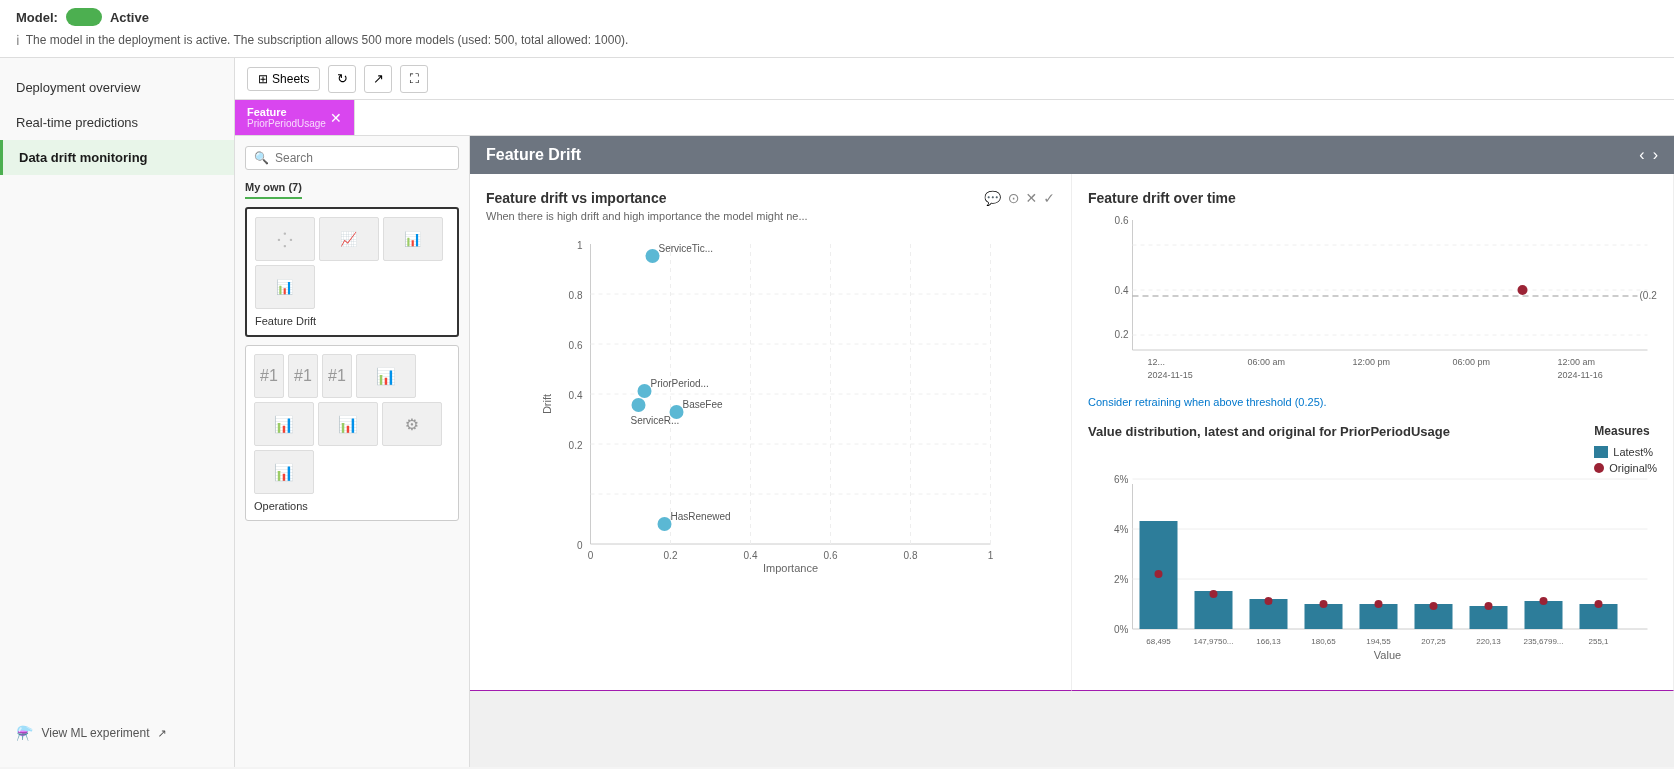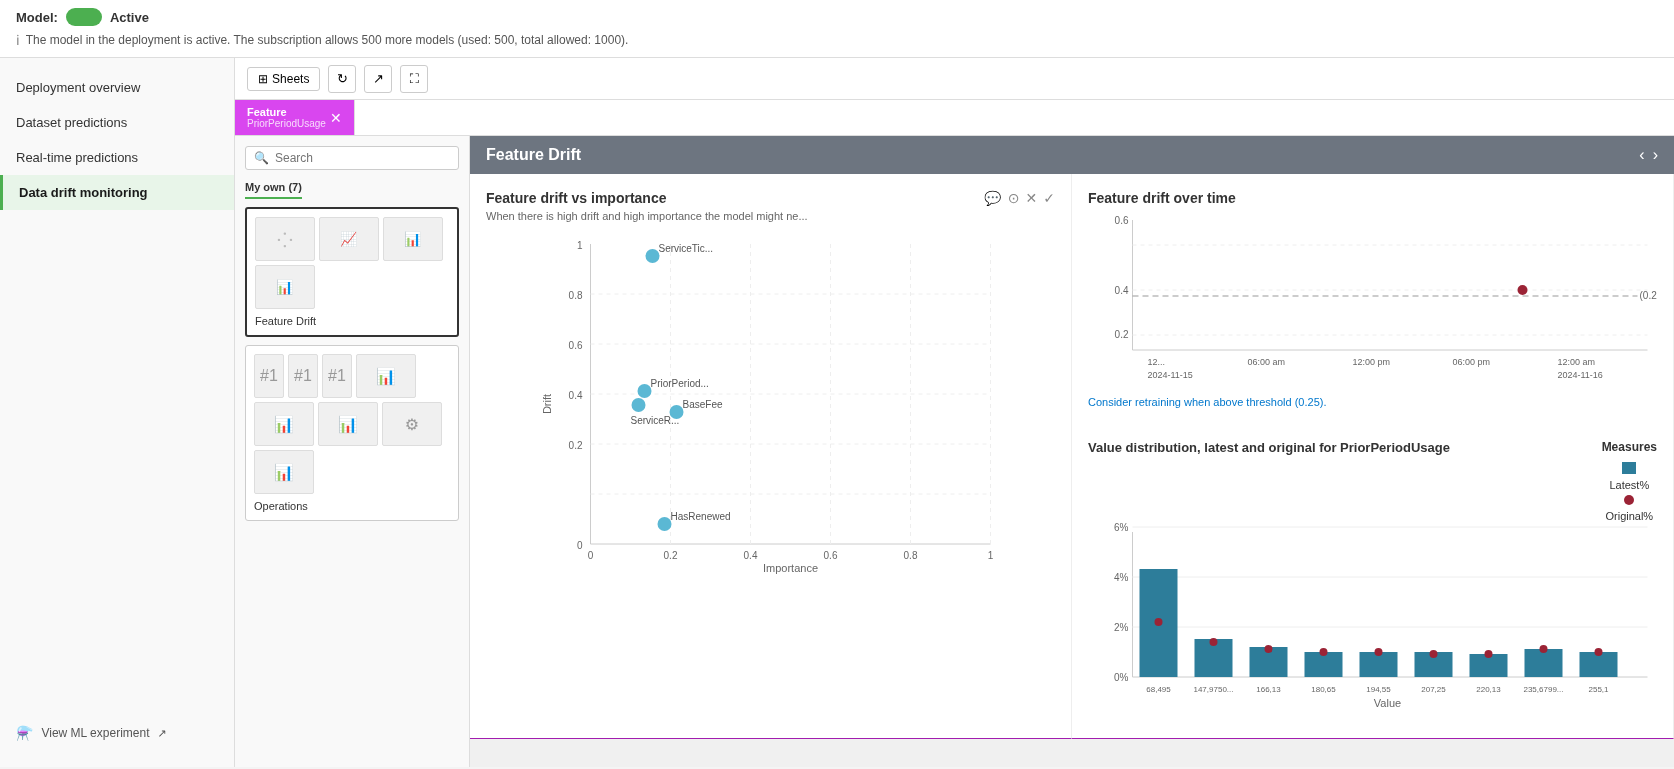--- a/index.html
+++ b/index.html
@@ -69,21 +69,21 @@
     .time-svg { width: 100%; height: 100%; }
 
     .dist-chart { position: relative; width: 100%; height: 200px; }
     .dist-svg { width: 100%; height: 100%; }
 
     .retrain-note { font-size: 11px; color: #0077cc; margin-top: 6px; }
 
     .panel-top-row { display: flex; align-items: flex-start; justify-content: space-between; }
 
     .legend { display: flex; flex-direction: column; gap: 4px; font-size: 11px; }
-    .legend-item { display: flex; align-items: center; gap: 5px; flex-direction: column; }
+    .legend-item { display: flex; align-items: center; gap: 5px; }
     .legend-color-bar { width: 14px; height: 12px; background: #2d7d9a; }
     .legend-color-dot { width: 10px; height: 10px; border-radius: 50%; background: #9b2335; }
 
     .axis-label { font-size: 10px; fill: #666; }
 
     .measure-title { font-size: 12px; font-weight: 600; margin-bottom: 4px; }
   </style>
 </head>
 <body>
 
@@ -97,23 +97,20 @@
     <span class="info-icon">ℹ</span>
     <span>The model in the deployment is active. The subscription allows 500 more models (used: 500, total allowed: 1000).</span>
   </div>
 </div>
 
 <div class="main-layout">
 
   <div class="sidebar" style="position:relative;">
     <div class="sidebar-item">
       <span>Deployment overview</span>
-    </div>
-    <div class="sidebar-item">
-      <span>Dataset predictions</span>
     </div>
     <div class="sidebar-item">
       <span>Real-time predictions</span>
     </div>
     <div class="sidebar-item active">
       <span>Data drift monitoring</span>
     </div>
 
     <div class="sidebar-bottom" style="position:absolute; bottom:16px; left:0; width:235px;">
       <span style="font-size:14px;">⚗️</span>
@@ -286,21 +283,21 @@
                 <text x="465" y="155" font-size="9" fill="#666">12:00 am</text>
 
                 <text x="55" y="168" font-size="9" fill="#666">2024-11-15</text>
                 <text x="465" y="168" font-size="9" fill="#666">2024-11-16</text>
 
                 <circle cx="430" cy="80" r="5" fill="#9b2335"></circle>
               </svg>
             </div>
             <div class="retrain-note">Consider retraining when above threshold (0.25).</div>
 
-            <div style="margin-top:32px;">
+            <div style="margin-top:16px;">
               <div class="panel-top-row">
                 <div class="chart-panel-title" style="font-size:13px;">Value distribution, latest and original for PriorPeriodUsage</div>
                 <div class="legend" style="margin-left:8px; flex-shrink:0;">
                   <div class="measure-title">Measures</div>
                   <div class="legend-item">
                     <div class="legend-color-bar"></div>
                     <span>Latest%</span>
                   </div>
                   <div class="legend-item">
                     <div class="legend-color-dot"></div>

